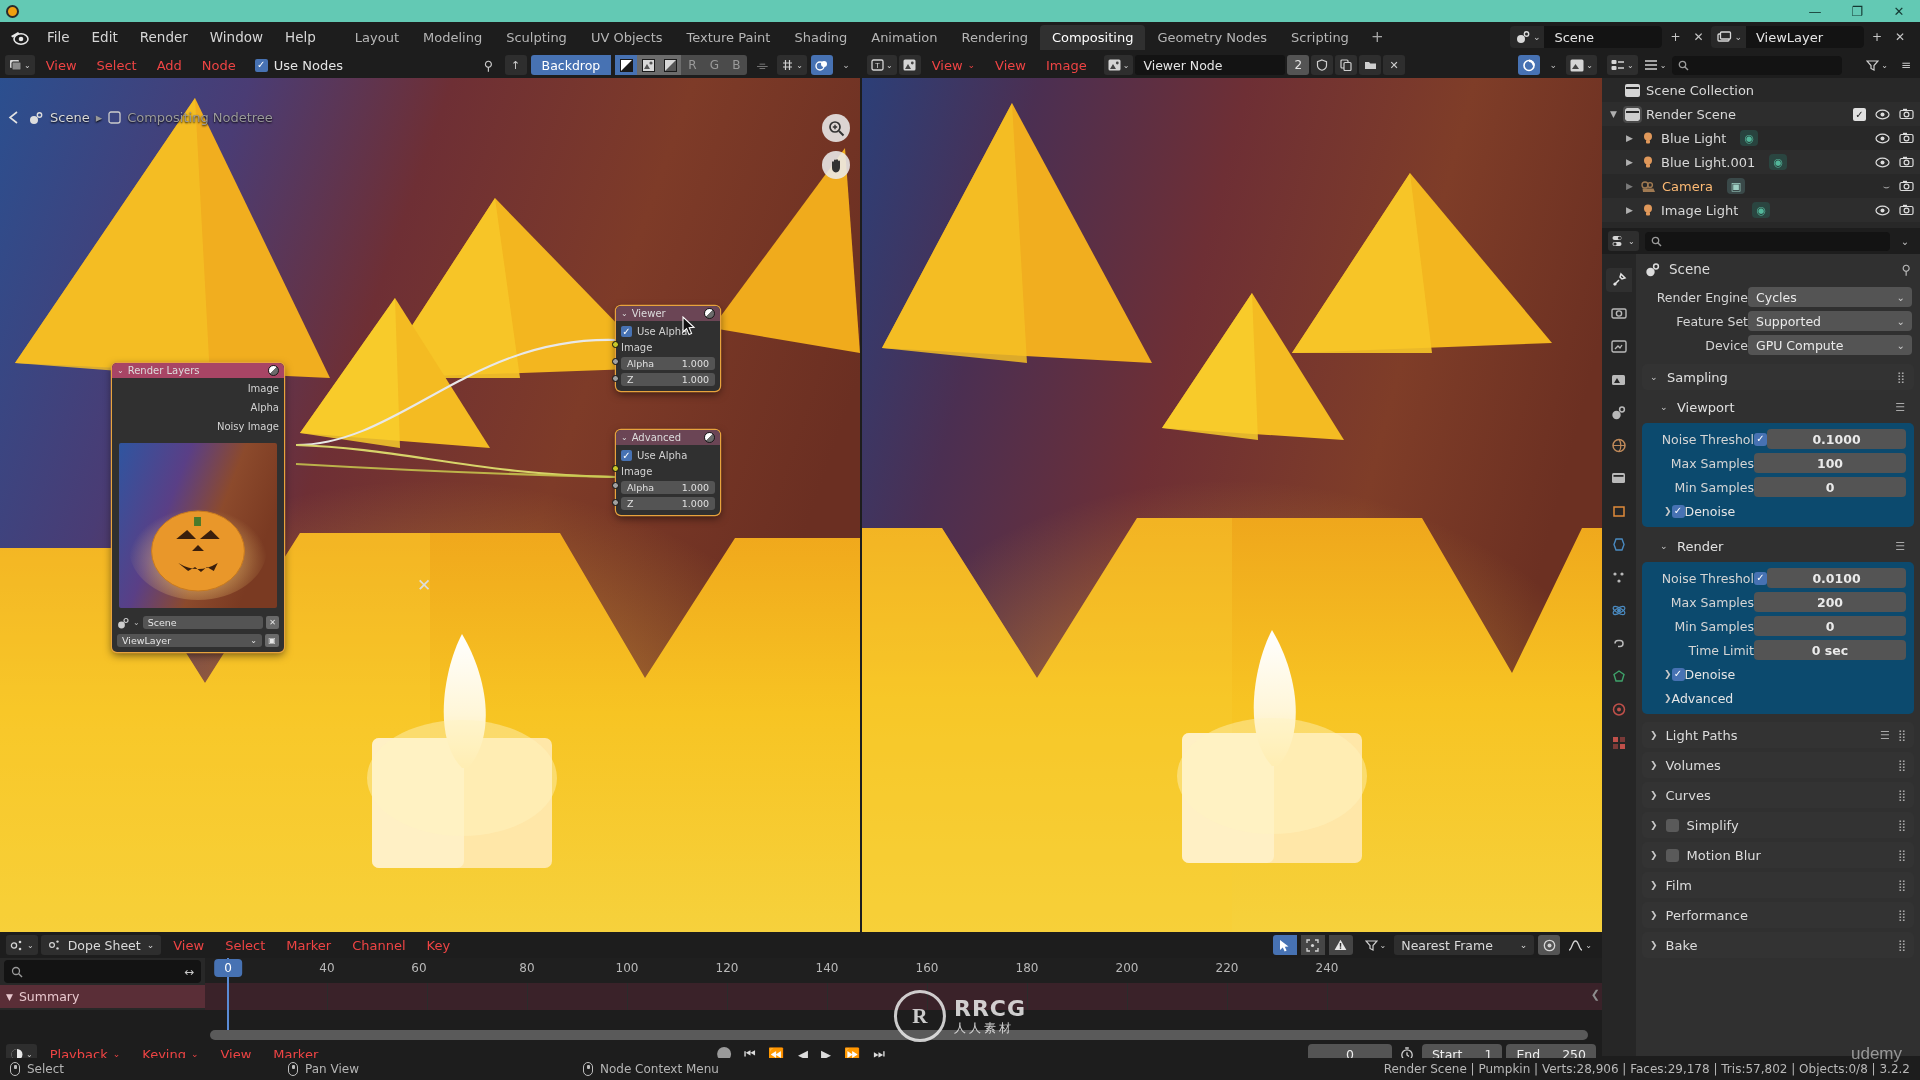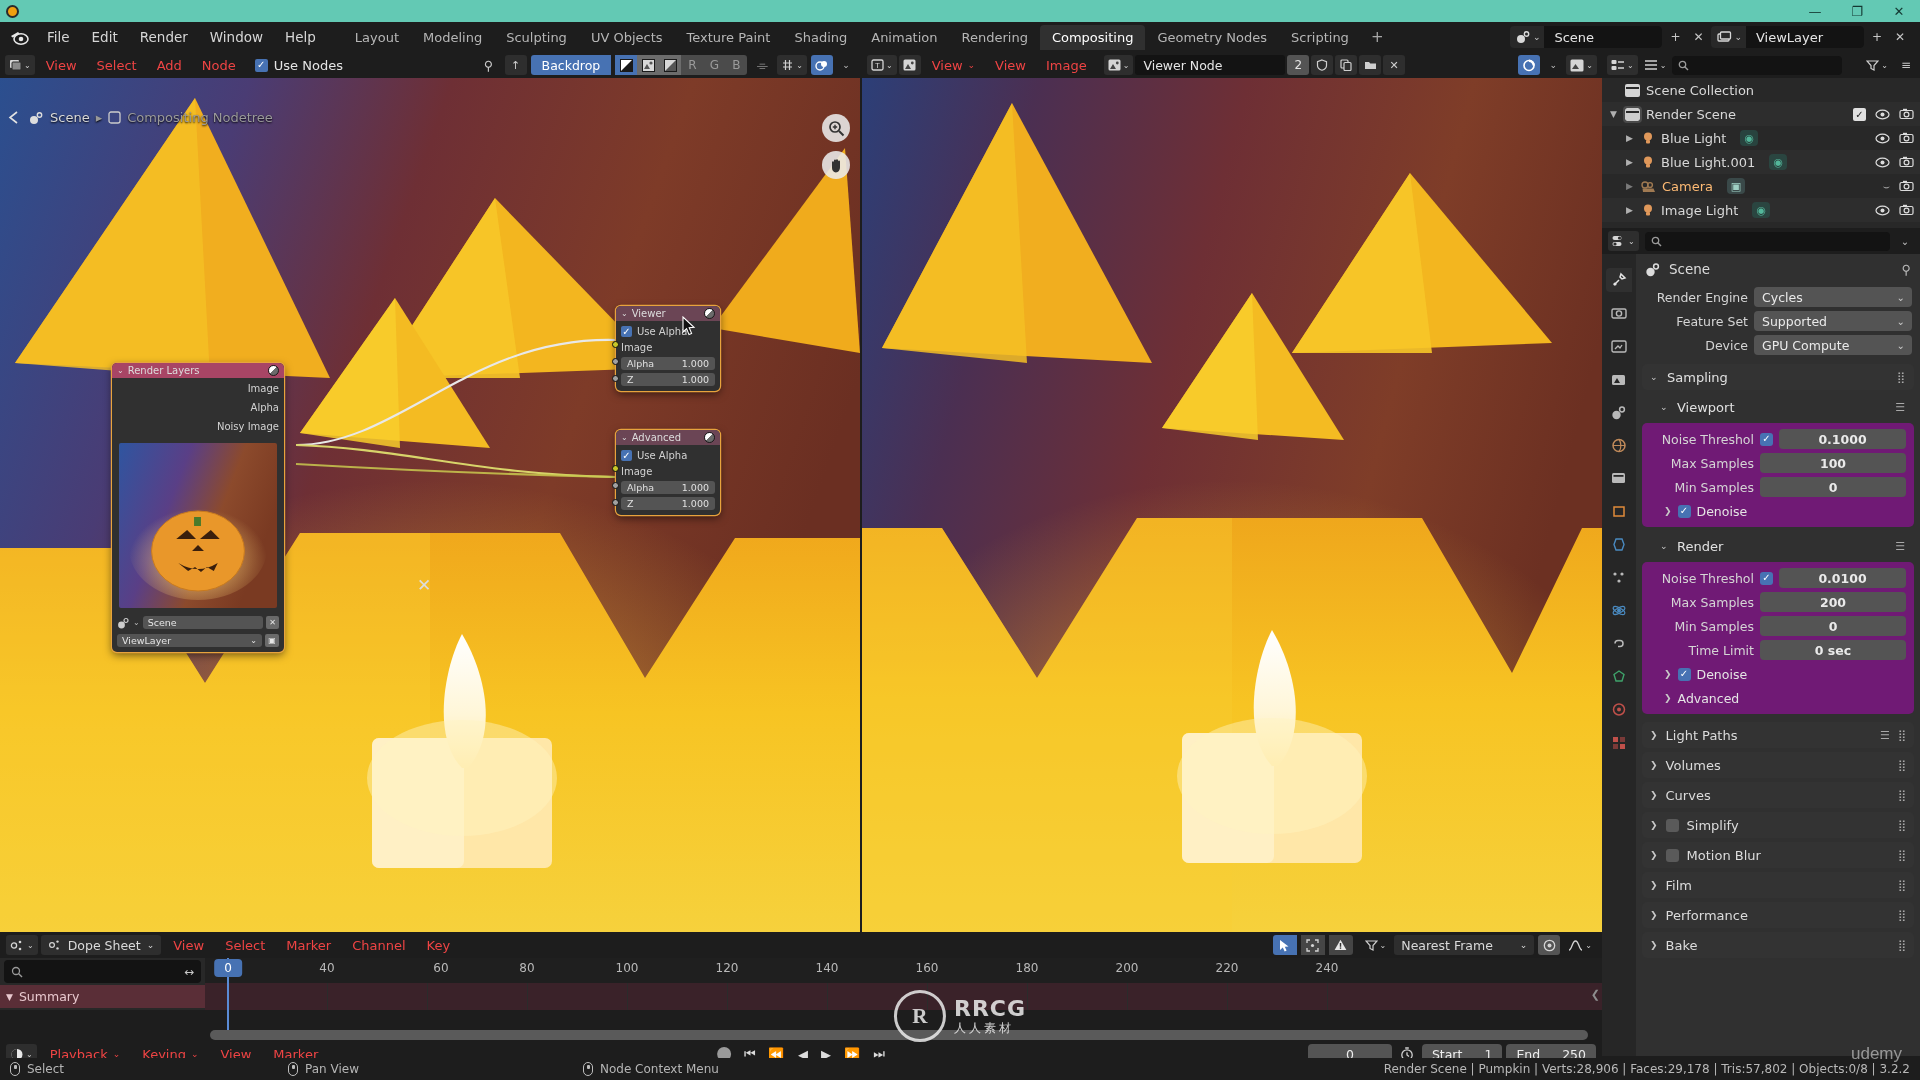--- a/index.html
+++ b/index.html
@@ -95,38 +95,38 @@
       align-items:center; padding:0 6px; gap:5px; color:#8d8d8d; font-size:11px;}
   .props-body { display:flex; height:802px; }
   .prop-tabs { width:34px; background:#262626; padding-top:14px; display:flex; flex-direction:column;
       align-items:center; gap:9px; }
   .ptab { width:26px; height:24px; display:flex; align-items:center; justify-content:center;
      font-size:14px; color:#b4b4b4; border-radius:4px 0 0 4px;}
   .ptab.active { background:#303030; color:#eaeaea; }
   .prop-main { flex:1; padding:0; overflow:hidden; }
   .ctx-row { height:30px; display:flex; align-items:center; gap:7px; padding:0 9px; font-size:13.5px; color:#dcdcdc;}
   .ctx-row .pin { margin-left:auto; color:#b9b9b9; font-size:13px; }
-  .p-row { display:flex; align-items:center; height:22px; margin:2px 8px; gap:6px; font-size:12.5px;}
+  .p-row { display:flex; align-items:center; height:22px; margin:2px 8px; font-size:12.5px;}
   .p-lab { width:104px; text-align:right; color:#d5d5d5; white-space:nowrap; }
   .p-val { flex:1; height:20px; background:#545454; border-radius:4px; display:flex;
       align-items:center; padding:0 8px; font-size:12.5px; color:#eaeaea; position:relative; }
   .p-val.center { justify-content:center;font-weight:bold; }
   .p-val .cv { position:absolute; right:7px; color:#ccc; font-size:10px;}
   .panel-hdr { height:26px; display:flex; align-items:center; gap:7px; padding:0 8px;
       font-size:13px; color:#e0e0e0; background:#333333; border-radius:5px; margin:4px 6px 0;}
   .panel-hdr.sub { background:transparent; margin-left:16px; }
   .panel-hdr .arr { font-size:9px; color:#c8c8c8; width:10px; }
   .panel-hdr .right-ic { margin-left:auto; color:#a9a9a9; font-size:11px; letter-spacing:1px;}
   .closed-row { height:26px; display:flex; align-items:center; gap:8px; padding:0 8px;
       font-size:13px; color:#dcdcdc; background:#333333; border-radius:5px; margin:4px 6px 0;}
   .cbox { width:13px; height:13px; border-radius:3px; background:#4772b3; display:inline-flex;
       align-items:center; justify-content:center; flex:none;}
   .cbox:after { content:"✓"; font-size:10px; color:#fff; line-height:1;}
   .cbox.empty { background:#5a5a5a;} .cbox.empty:after{content:"";}
-  .grp { background:#701a75; border-radius:5px; margin:3px 6px 0; padding:3px 0; }
+  .grp { background:#0c4a6e; border-radius:5px; margin:3px 6px 0; padding:3px 0; }
 
   
   .dope { position:absolute; left:0; top:932px; width:1602px; height:110px; background:#1d1d1d; }
   .dope-hdr { height:26px; display:flex; align-items:center; padding:0 6px; gap:3px;}
   .dope-hdr .right { margin-left:auto; display:flex; align-items:center; gap:4px;}
   .dd { height:20px; background:#2e2e2e; border-radius:3px; display:flex; align-items:center;
       padding:0 7px; gap:6px; font-size:12.5px; color:#dadada;}
   .dope-body { position:relative; height:52px; display:flex; }
   .dope-chan { width:205px; background:#282828; }
   .dope-search { height:23px; margin:2px 4px; background:#131313; border-radius:4px;
@@ -1128,21 +1128,21 @@
         <div class="summary">
           <span style="font-size:9px">▼</span>
           <span>Summary</span>
         </div>
       </div>
 
       <div class="dope-track">
         <div class="ruler">
           <span class="tick" style="left:22px">20</span>
           <span class="tick" style="left:122px">40</span>
-          <span class="tick" style="left:236px">60</span>
+          <span class="tick" style="left:214px">60</span>
           <span class="tick" style="left:322px">80</span>
           <span class="tick" style="left:422px">100</span>
           <span class="tick" style="left:522px">120</span>
           <span class="tick" style="left:622px">140</span>
           <span class="tick" style="left:722px">160</span>
           <span class="tick" style="left:822px">180</span>
           <span class="tick" style="left:922px">200</span>
           <span class="tick" style="left:1022px">220</span>
           <span class="tick" style="left:1122px">240</span>
         </div>

